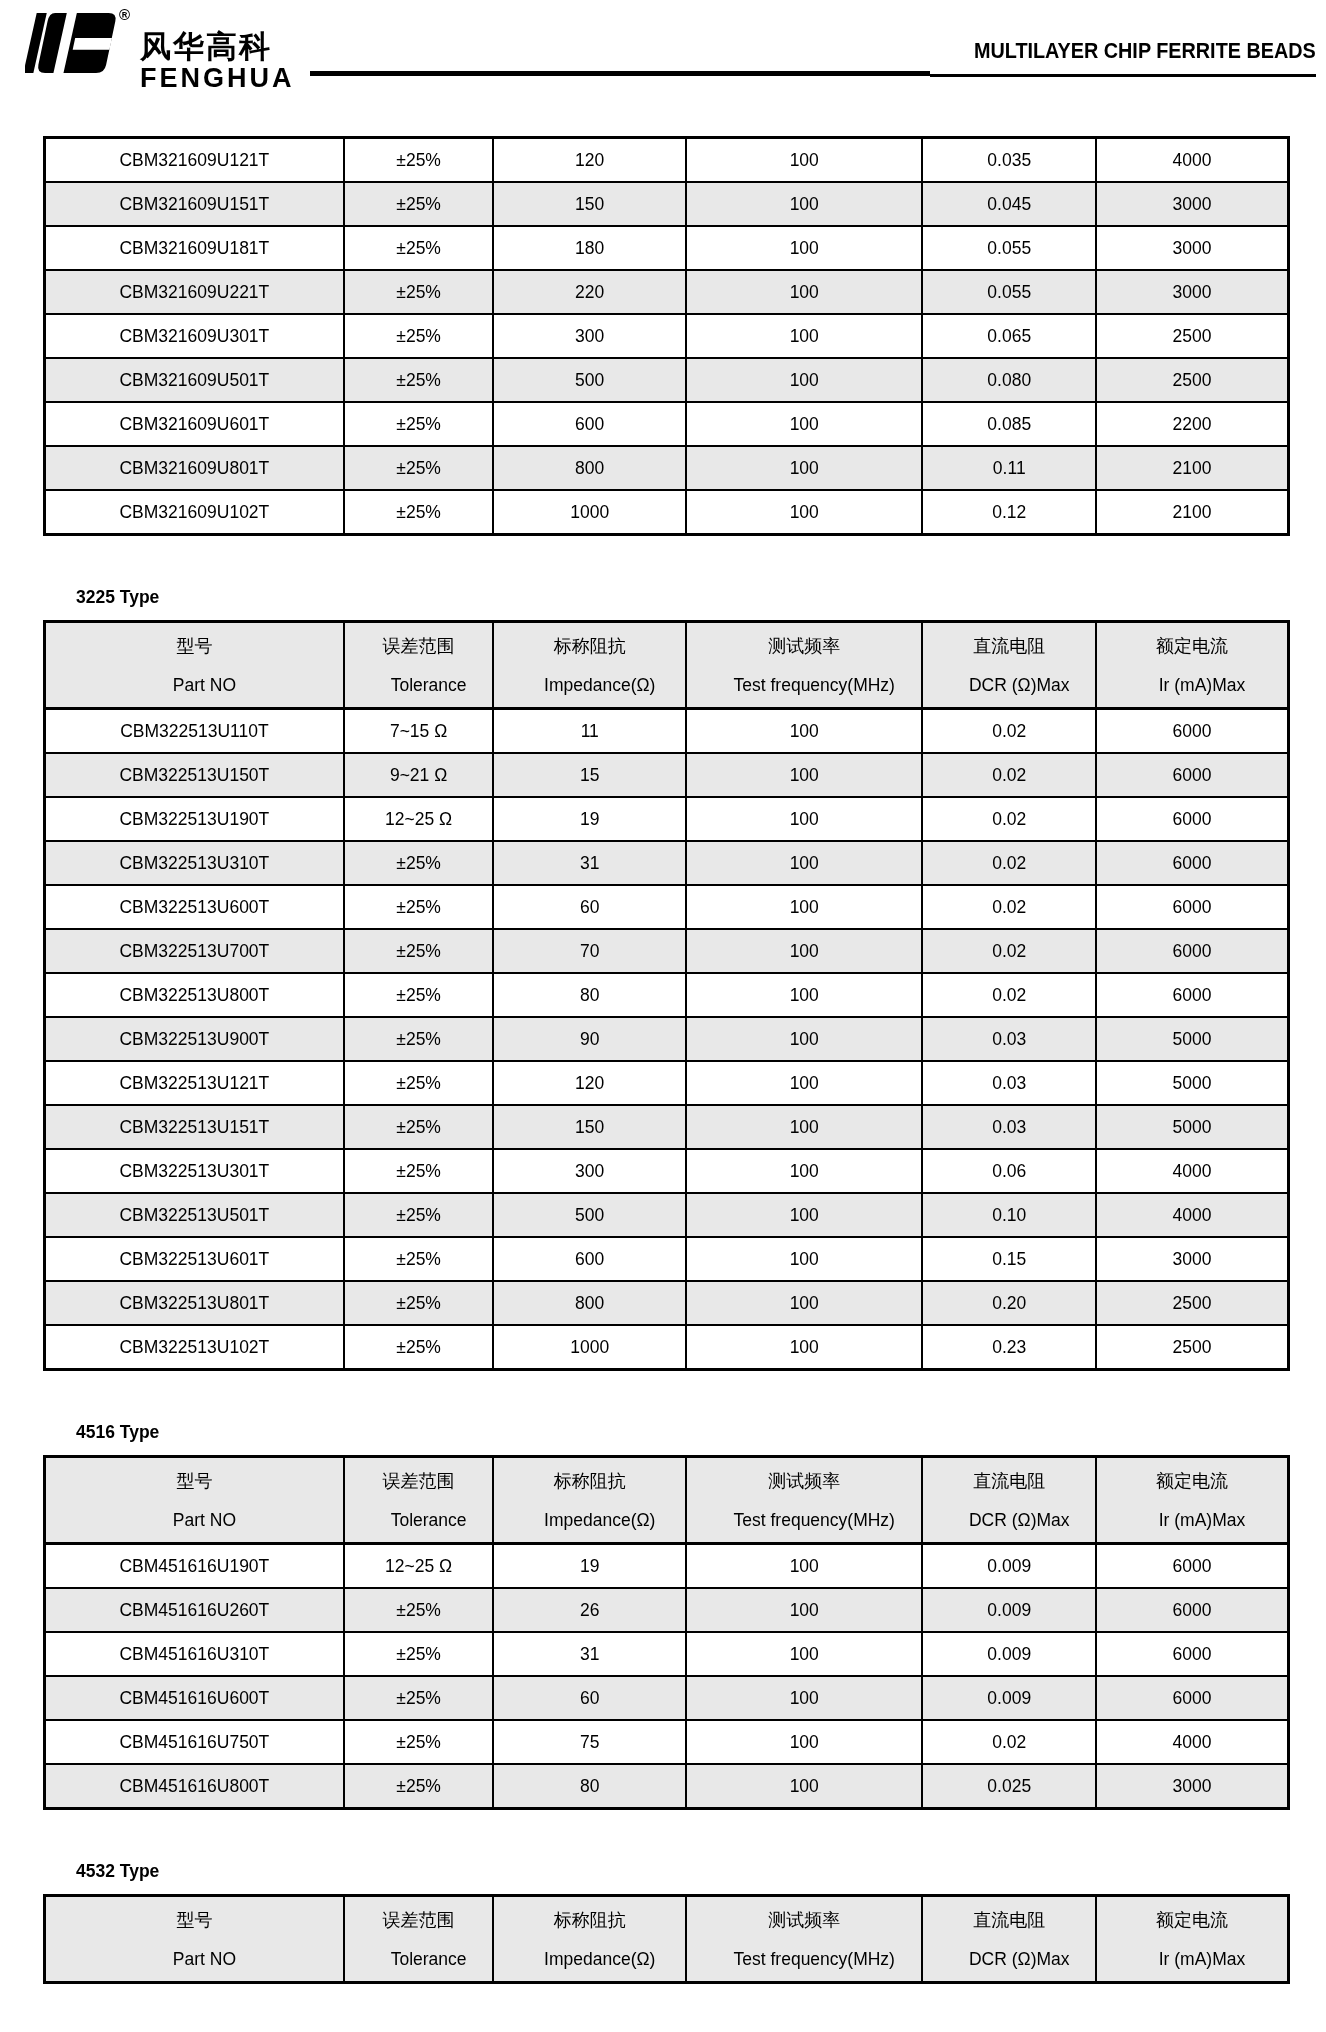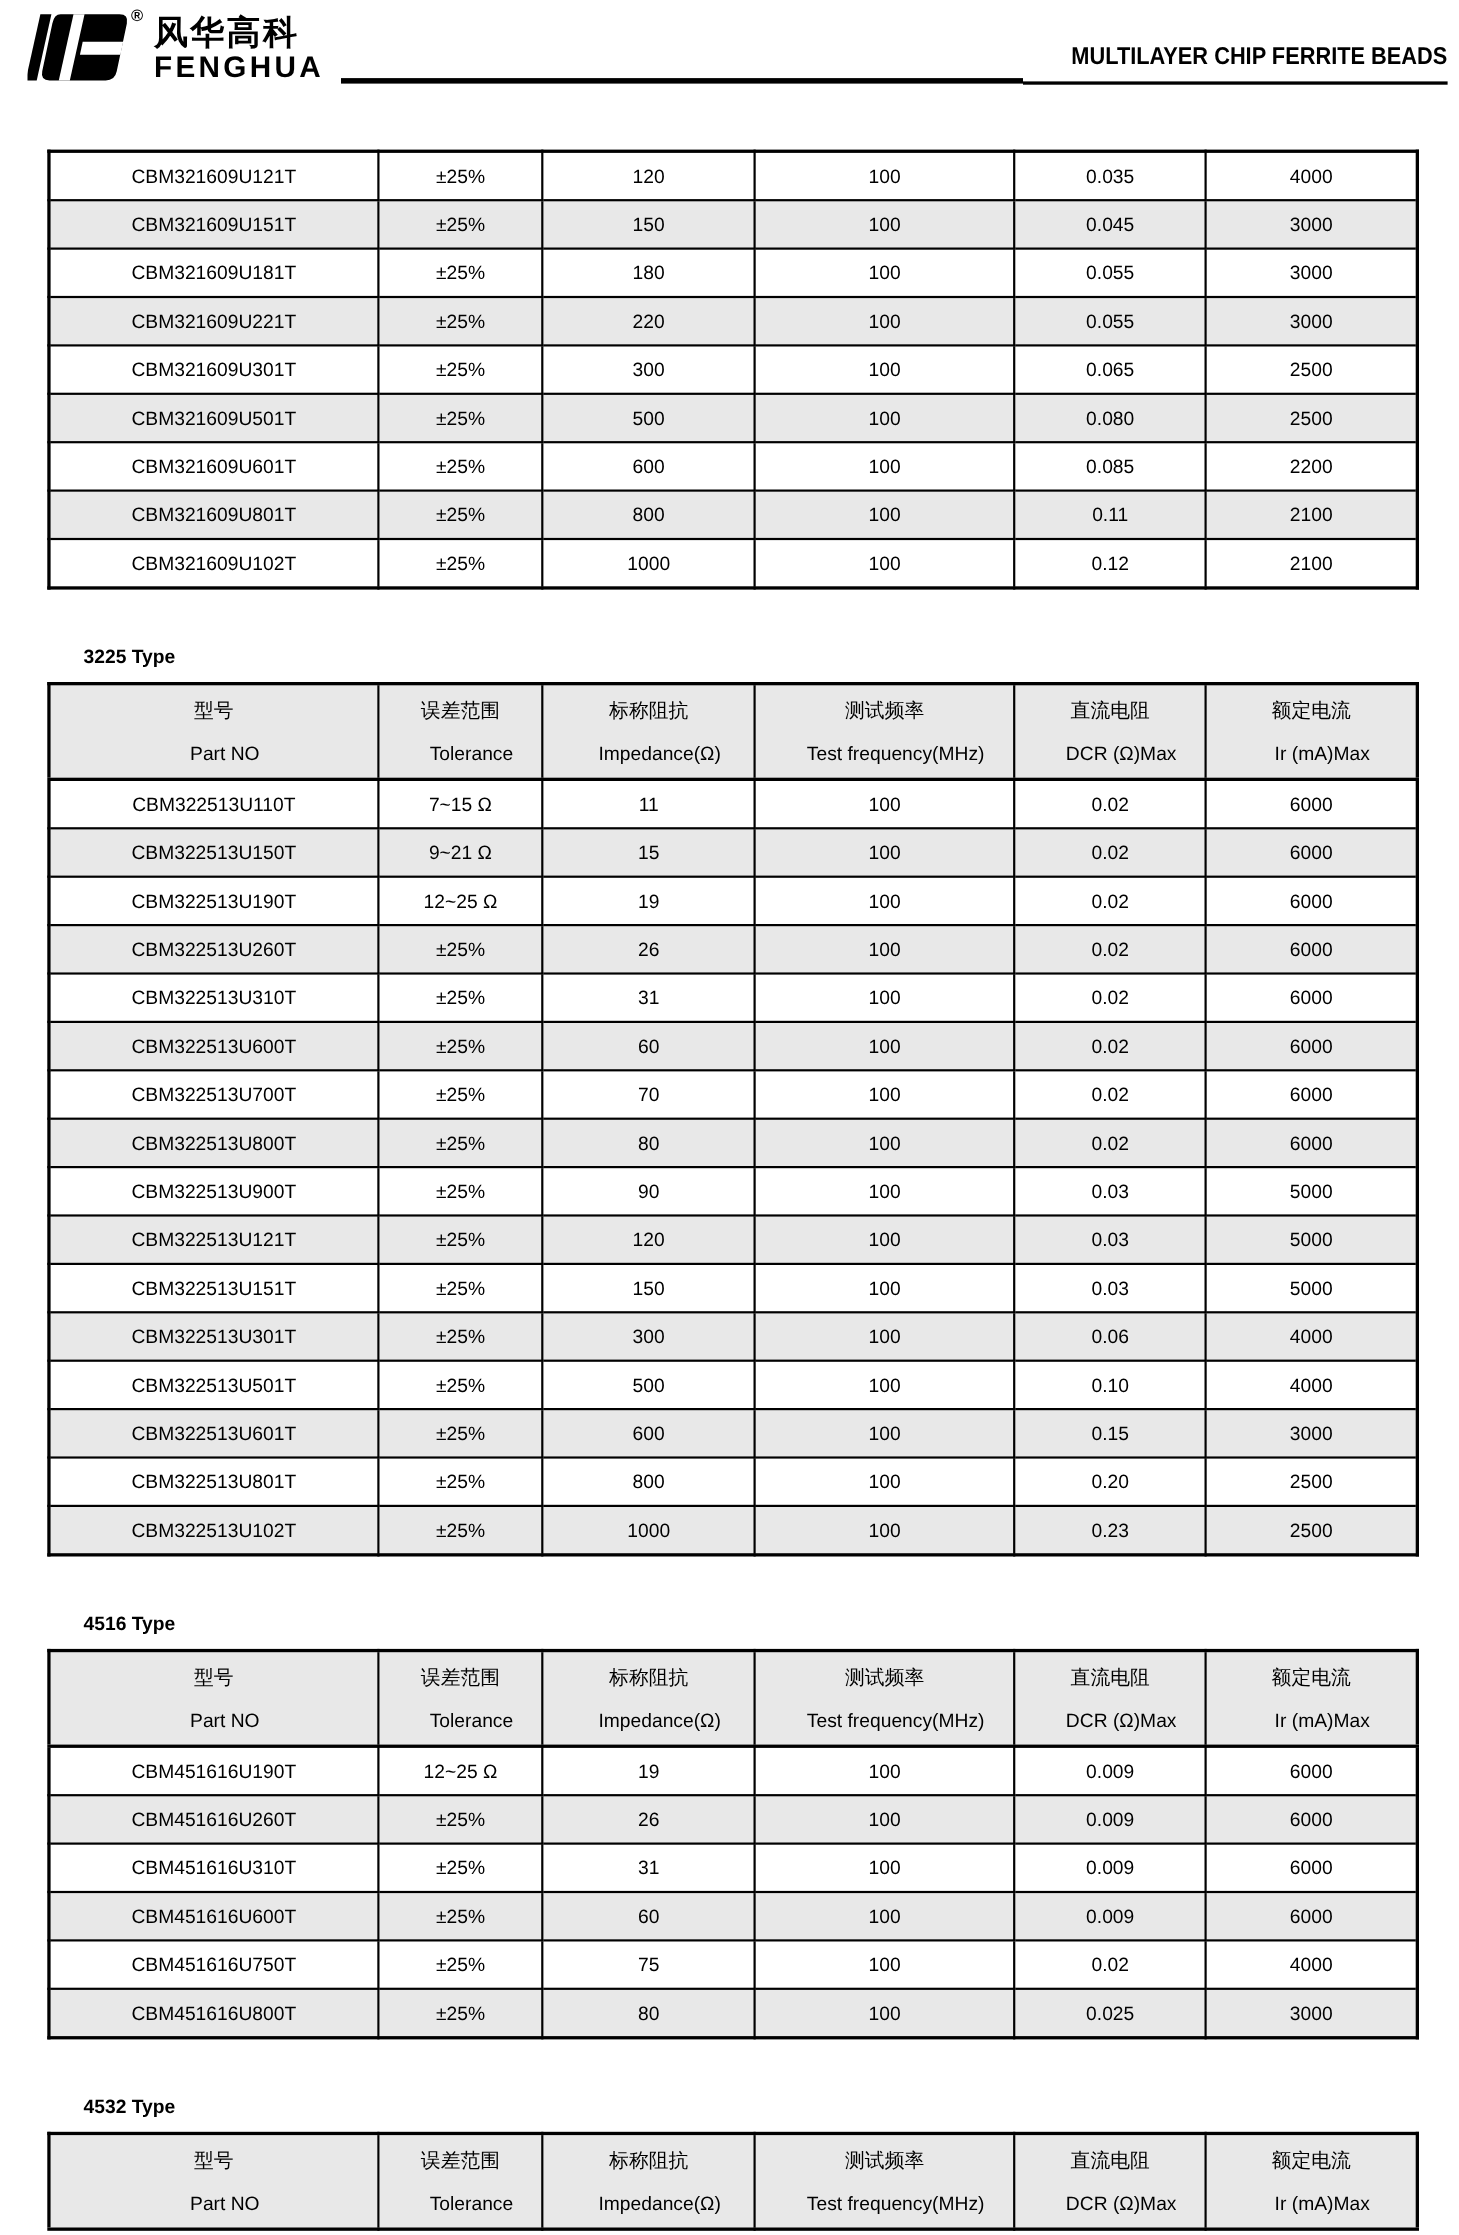--- a/index.html
+++ b/index.html
@@ -8,21 +8,21 @@
     background:#ffffff;
     font-family:"Liberation Sans","DejaVu Sans",sans-serif;
     color:#000;
     overflow:hidden;
     position:relative;
   }
   
   .page-header{position:relative;height:80px;}
   .logo-emblem{position:absolute;left:25px;top:8px;width:92px;height:70px;}
   .reg-mark{position:absolute;left:119px;top:6px;font-size:15px;font-weight:bold;}
-  .brand-text{position:absolute;left:140px;top:14px;line-height:1;}
+  .brand-text{position:absolute;left:140px;top:31px;line-height:1;}
   .brand-cn{font-size:31px;font-weight:bold;letter-spacing:2px;white-space:nowrap;}
   .brand-en{font-size:27px;font-weight:bold;letter-spacing:3px;margin-top:3px;white-space:nowrap;}
   .doc-title{
     position:absolute;right:10px;top:38px;
     font-size:22px;font-weight:bold;white-space:nowrap;
     transform:scaleX(0.9);transform-origin:right center;
     letter-spacing:0px;
   }
   .rule-thick{position:absolute;left:310px;top:71px;width:620px;height:5px;background:#000;}
   .rule-thin{position:absolute;left:930px;top:74px;width:386px;height:3px;background:#000;}
@@ -227,28 +227,20 @@
           </tr>
           <tr>
             <td>CBM322513U190T</td>
             <td>12~25 Ω</td>
             <td>19</td>
             <td>100</td>
             <td>0.02</td>
             <td>6000</td>
           </tr>
           <tr>
-            <td>CBM322513U260T</td>
-            <td>±25%</td>
-            <td>26</td>
-            <td>100</td>
-            <td>0.02</td>
-            <td>6000</td>
-          </tr>
-          <tr>
             <td>CBM322513U310T</td>
             <td>±25%</td>
             <td>31</td>
             <td>100</td>
             <td>0.02</td>
             <td>6000</td>
           </tr>
           <tr>
             <td>CBM322513U600T</td>
             <td>±25%</td>

